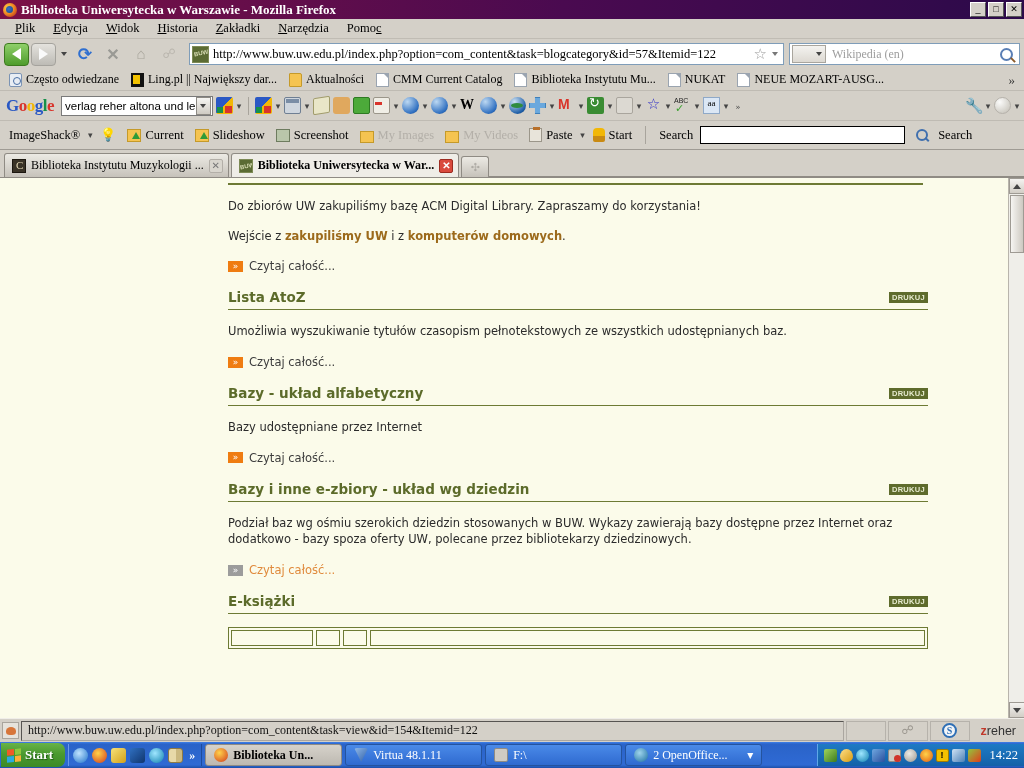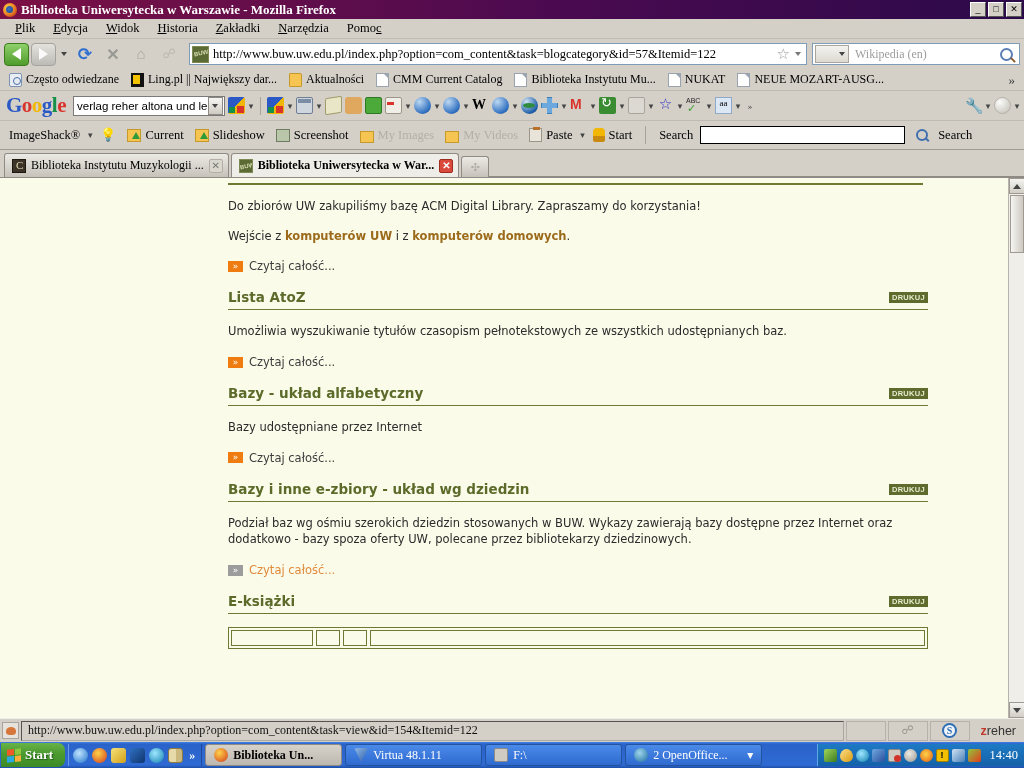--- a/index.html
+++ b/index.html
@@ -96,21 +96,21 @@
     transform: rotate(-12deg);
   }
   .url-text {
     flex:1 1 auto; font-size:12.5px; color:#000; white-space:nowrap;
     overflow:hidden; font-family:"Liberation Serif",serif;
   }
   .star-ico { color:#9b9b9b; font-size:15px; padding:0 3px; }
   .url-drop { padding: 0 5px 0 2px; }
 
   .searchbar {
-    width: 208px; height:22px; background:#fff; border:1px solid #7f9db9;
+    width: 231px; height:22px; background:#fff; border:1px solid #7f9db9;
     display:flex; align-items:center; flex:0 0 auto;
   }
   .search-engine {
     width:34px; height:18px; margin:0 2px; background:linear-gradient(to bottom,#f4f3f0,#ddd9d2);
     border:1px solid #a9a59d; display:flex; align-items:center; justify-content:flex-end; padding-right:3px;
   }
   .search-ph { flex:1 1 auto; color:#9d9d9d; font-size:12px; padding-left:4px; white-space:nowrap; overflow:hidden; }
   .mag {
     width:13px;height:13px;border:2px solid #5a7fb5;border-radius:50%;position:relative;margin-right:6px;flex:0 0 auto;
   }
@@ -132,21 +132,21 @@
   .ico-hist::after{content:"";position:absolute;left:3px;top:3px;width:6px;height:6px;border:1.5px solid #4a6fa5;border-radius:50%;}
   .ico-ling { background:#111; position:relative; }
   .ico-ling::after{content:"";position:absolute;left:2px;top:2px;width:7px;height:9px;background:#f2c200;}
   .bkchev { margin-left:auto; padding-right:5px; font-size:13px; color:#333; }
 
   
   .gbar {
     height: 30px; background:#d4d0c8; display:flex; align-items:center;
     padding:0 4px; flex:0 0 auto; gap:3px; border-bottom:1px solid #bfbbb3;
   }
-  .glogo { font-size:21px; font-family:"Liberation Serif",serif; letter-spacing:-0.5px; padding:0 4px 0 2px; }
+  .glogo { font-size:17px; font-family:"Liberation Serif",serif; letter-spacing:-0.5px; padding:0 4px 0 2px; }
   .glogo b:nth-child(1){color:#2a58c4;} .glogo b:nth-child(2){color:#d9342b;}
   .glogo b:nth-child(3){color:#f2b705;} .glogo b:nth-child(4){color:#2a58c4;}
   .glogo b:nth-child(5){color:#16914a;} .glogo b:nth-child(6){color:#d9342b;}
   .ginput {
     width:152px;height:20px;background:#fff;border:1px solid #7a7a7a;
     display:flex;align-items:center;flex:0 0 auto;
   }
   .ginput .val{flex:1 1 auto;font-size:11.5px;font-family:"Liberation Sans",sans-serif;padding-left:3px;white-space:nowrap;overflow:hidden;}
   .gcombo{width:17px;height:18px;background:linear-gradient(to bottom,#f6f5f2,#cfcbc3);border:1px solid #8d8a84;display:flex;align-items:center;justify-content:center;margin:0 1px;}
   .gico{width:17px;height:17px;flex:0 0 auto;}
@@ -556,21 +556,21 @@
 
 <div class="content-wrap">
   <div class="page">
     <div class="page-inner">
 
       <div class="top-rule"></div>
 
       <div class="blk">
         <div class="p-text">Do zbiorów UW zakupiliśmy bazę ACM Digital Library. Zapraszamy do korzystania!</div>
         <div class="p-text">
-          <span>Wejście z </span><span class="hl">komputerów UW</span><span> i z </span><span class="hl">komputerów domowych</span><span>.</span>
+          <span>Wejście z </span><span class="hl">zakupiliśmy UW</span><span> i z </span><span class="hl">komputerów domowych</span><span>.</span>
         </div>
         <div class="readmore">
           <span class="rm-arrow">»</span>
           <span>Czytaj całość...</span>
         </div>
       </div>
 
       <div class="blk">
         <div class="sec-head">
           <div class="sec-title">Lista AtoZ</div>
@@ -691,15 +691,15 @@
     <span class="tr a"></span>
     <span class="tr b"></span>
     <span class="tr c"></span>
     <span class="tr d"></span>
     <span class="tr e"></span>
     <span class="tr f"></span>
     <span class="tr g"></span>
     <span class="tr h">!</span>
     <span class="tr i"></span>
     <span class="tr j"></span>
-    <span class="clock">14:40</span>
+    <span class="clock">14:22</span>
   </div>
 </div>
 
 </body></html>

